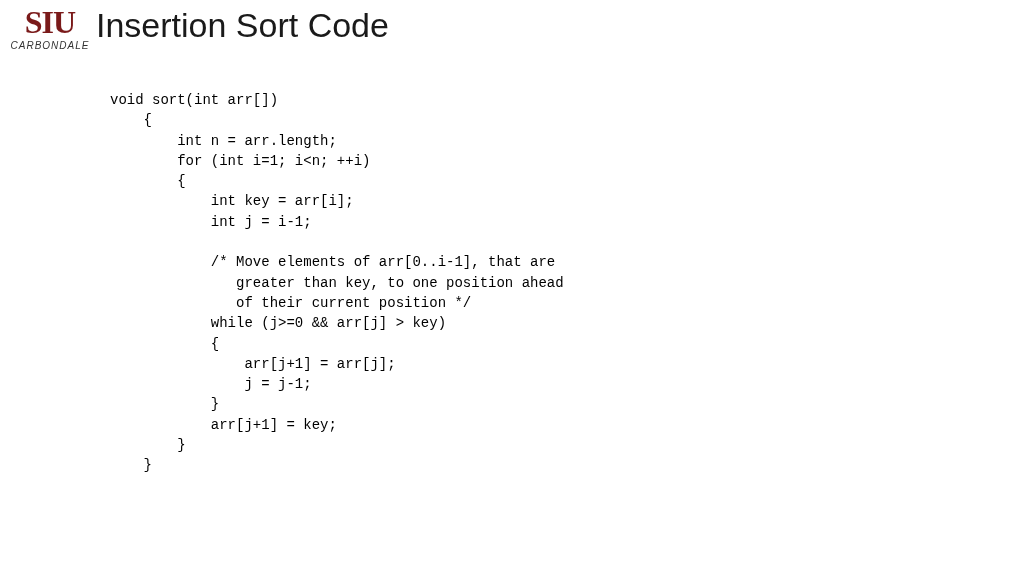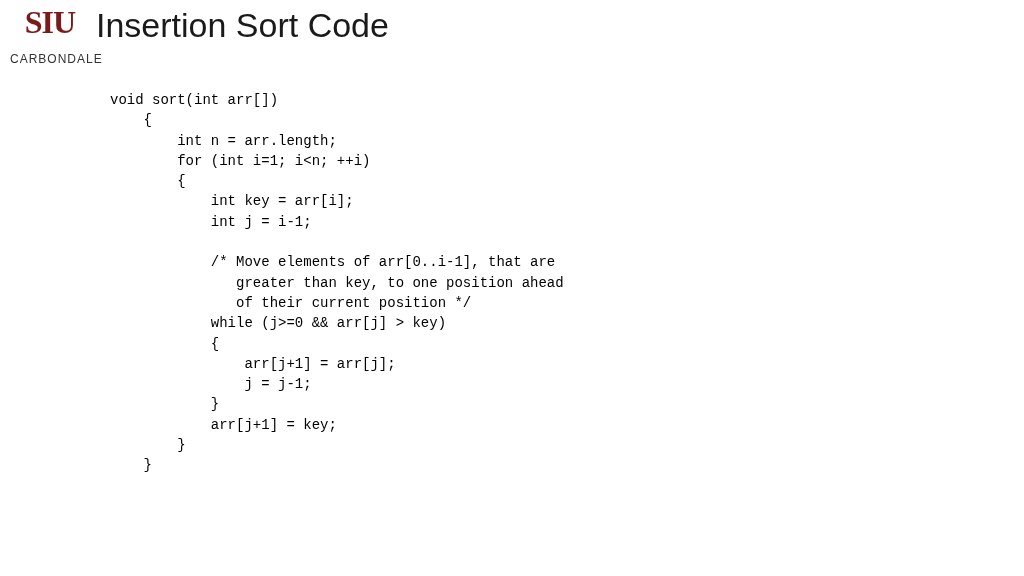--- a/index.html
+++ b/index.html
@@ -1,20 +1,20 @@
 <!DOCTYPE html>
 <html><head>
 <meta charset="utf-8">
 <style>
   * { margin: 0; padding: 0; box-sizing: border-box; }
   html, body { width: 1024px; height: 576px; background: #fff; font-family: "Segoe UI", "Helvetica Neue", Arial, sans-serif; overflow: hidden; }
   .slide { position: relative; width: 1024px; height: 576px; padding: 10px 0 12px 0; }
   .logo { position: absolute; top: 6px; left: 10px; width: 80px; text-align: center; }
   .logo-main { font-family: Georgia, "Times New Roman", serif; font-weight: 700; color: #7a1a1a; font-size: 32px; line-height: 1; letter-spacing: -1px; }
-  .logo-sub { font-family: Arial, sans-serif; font-size: 12px; letter-spacing: 1px; color: #333; margin-top: 14px; }
+  .logo-sub { font-family: Arial, sans-serif; font-size: 10px; letter-spacing: 1px; color: #333; margin-top: 2px; font-style: italic; }
   .title { position: absolute; top: 6px; left: 96px; font-size: 34px; font-weight: 400; color: #1a1a1a; }
   .code { position: absolute; top: 90px; left: 110px; font-family: Consolas, "Courier New", monospace; font-size: 14px; line-height: 1.45; color: #000; white-space: pre; }
 </style>
 </head>
 <body>
 
 <div class="slide">
   <div class="logo">
     <div class="logo-main">SIU</div>
     <div class="logo-sub">CARBONDALE</div>

